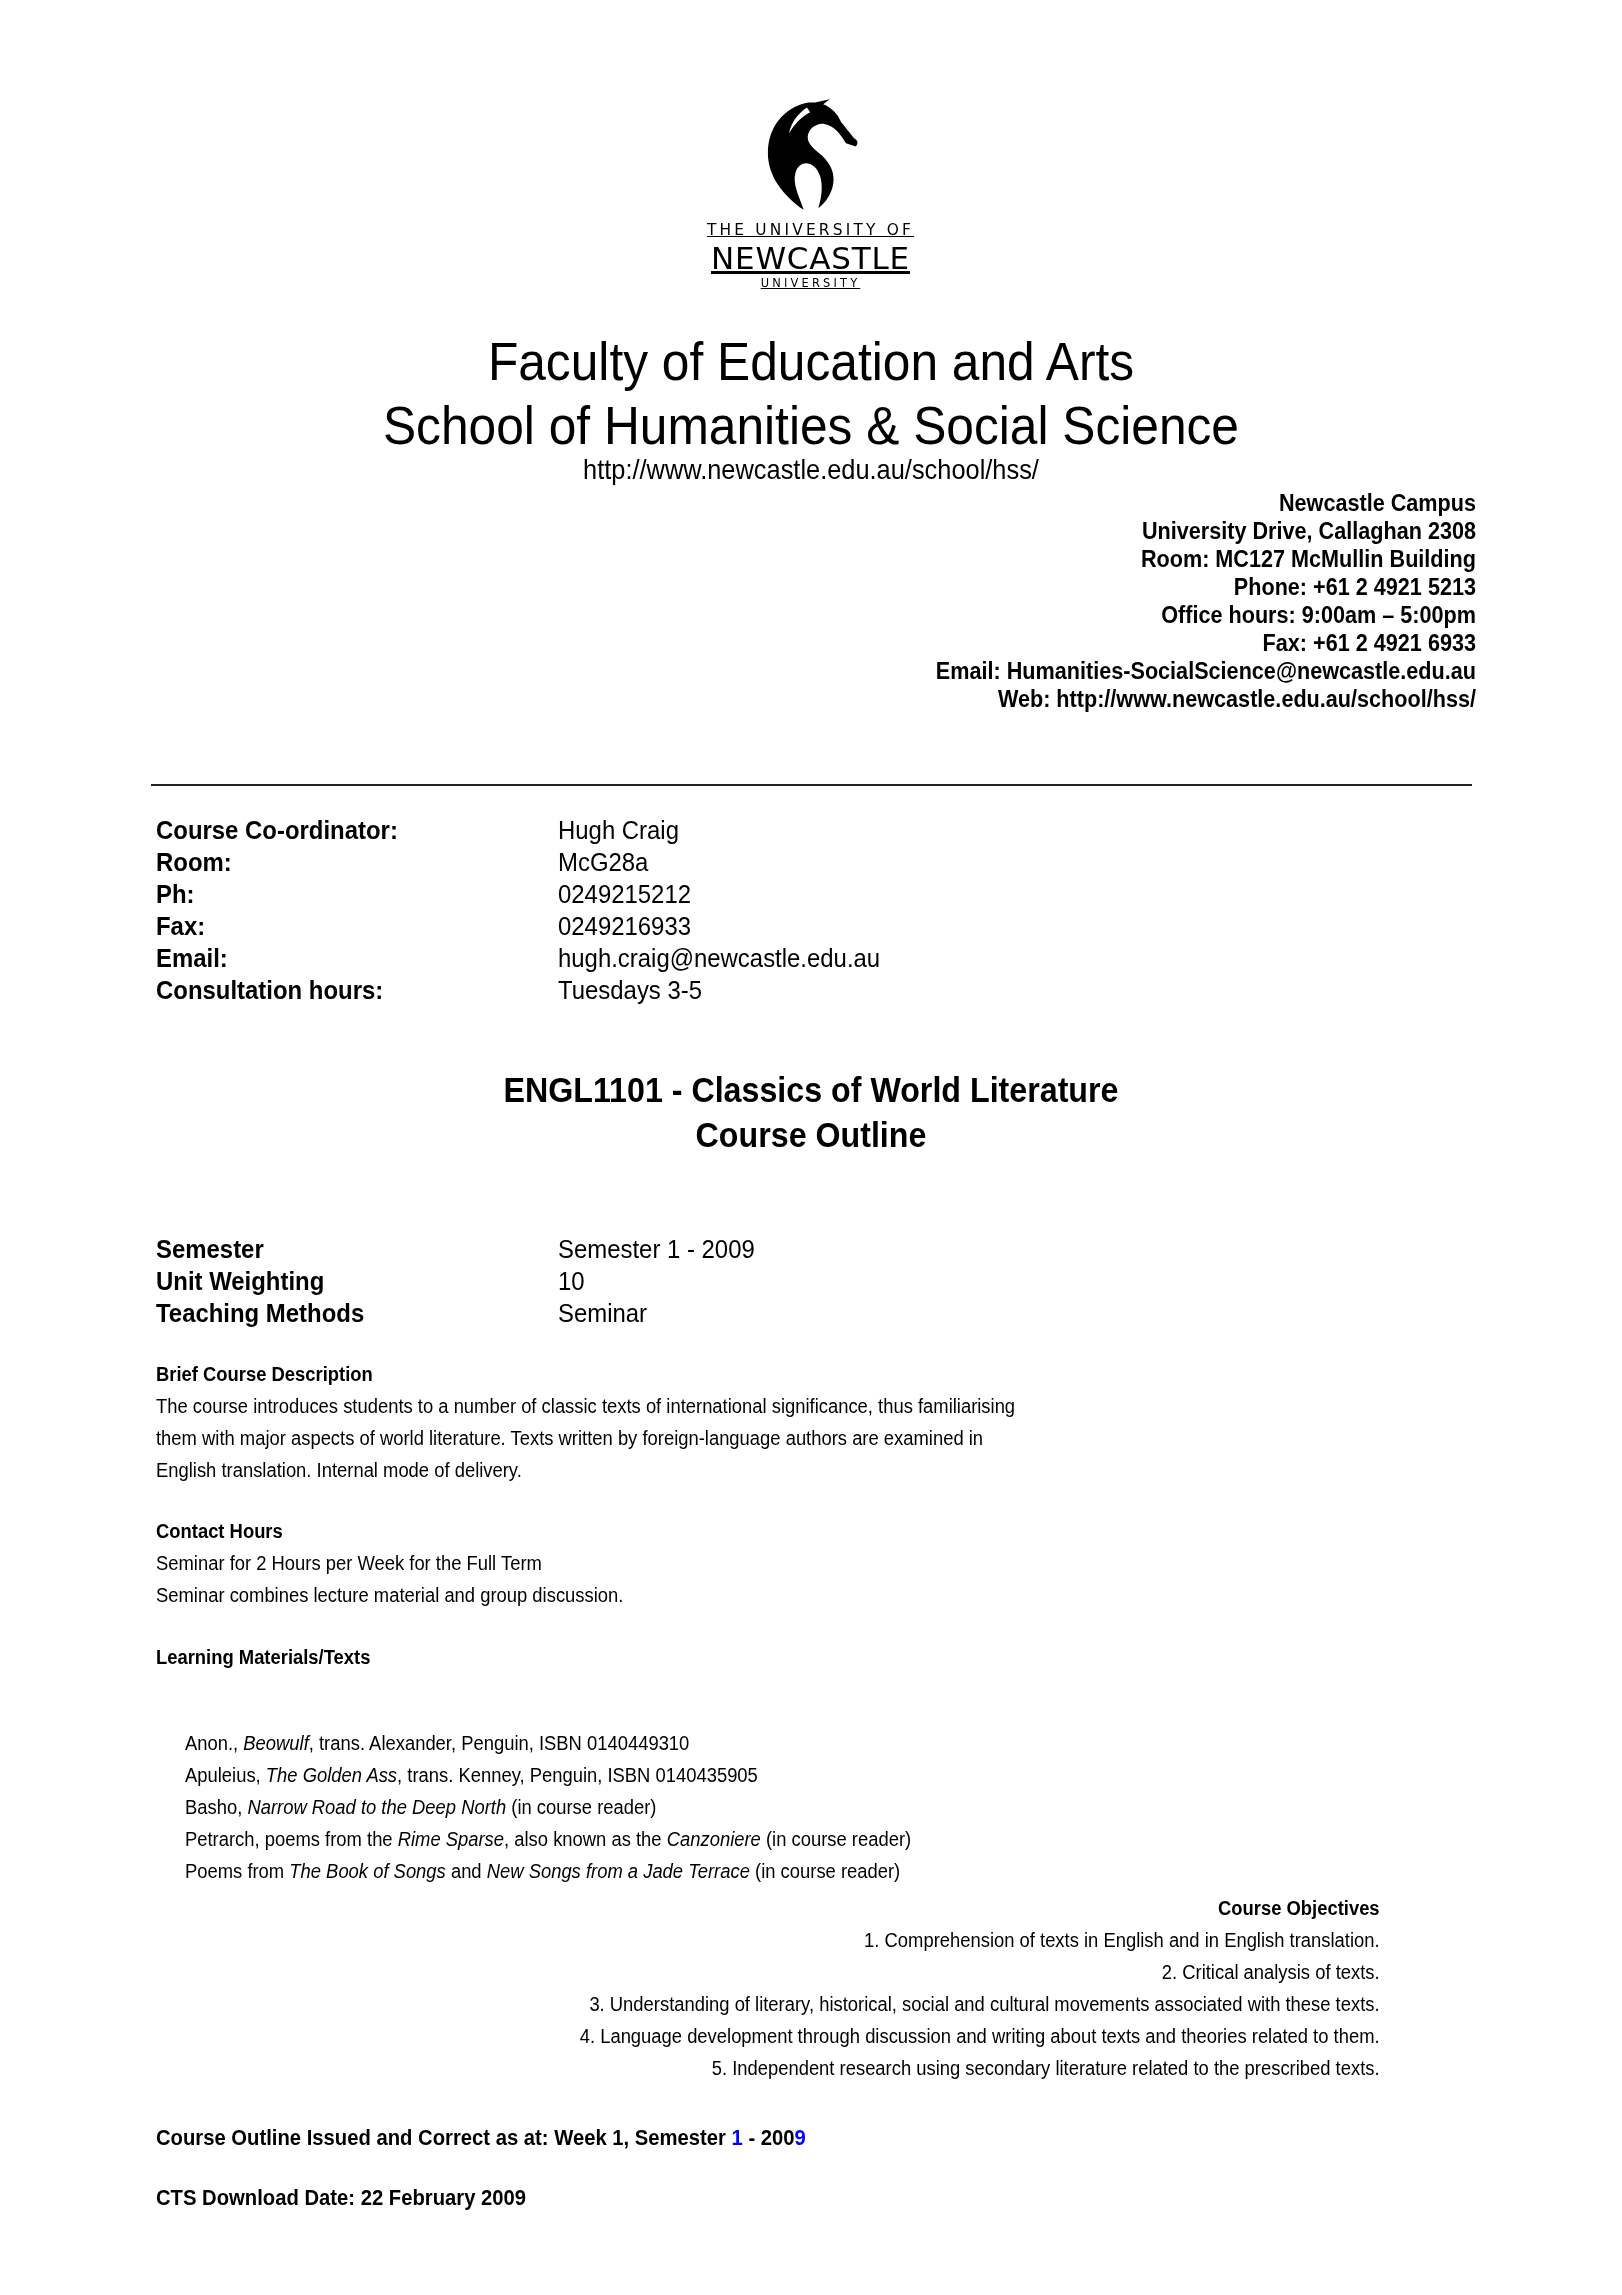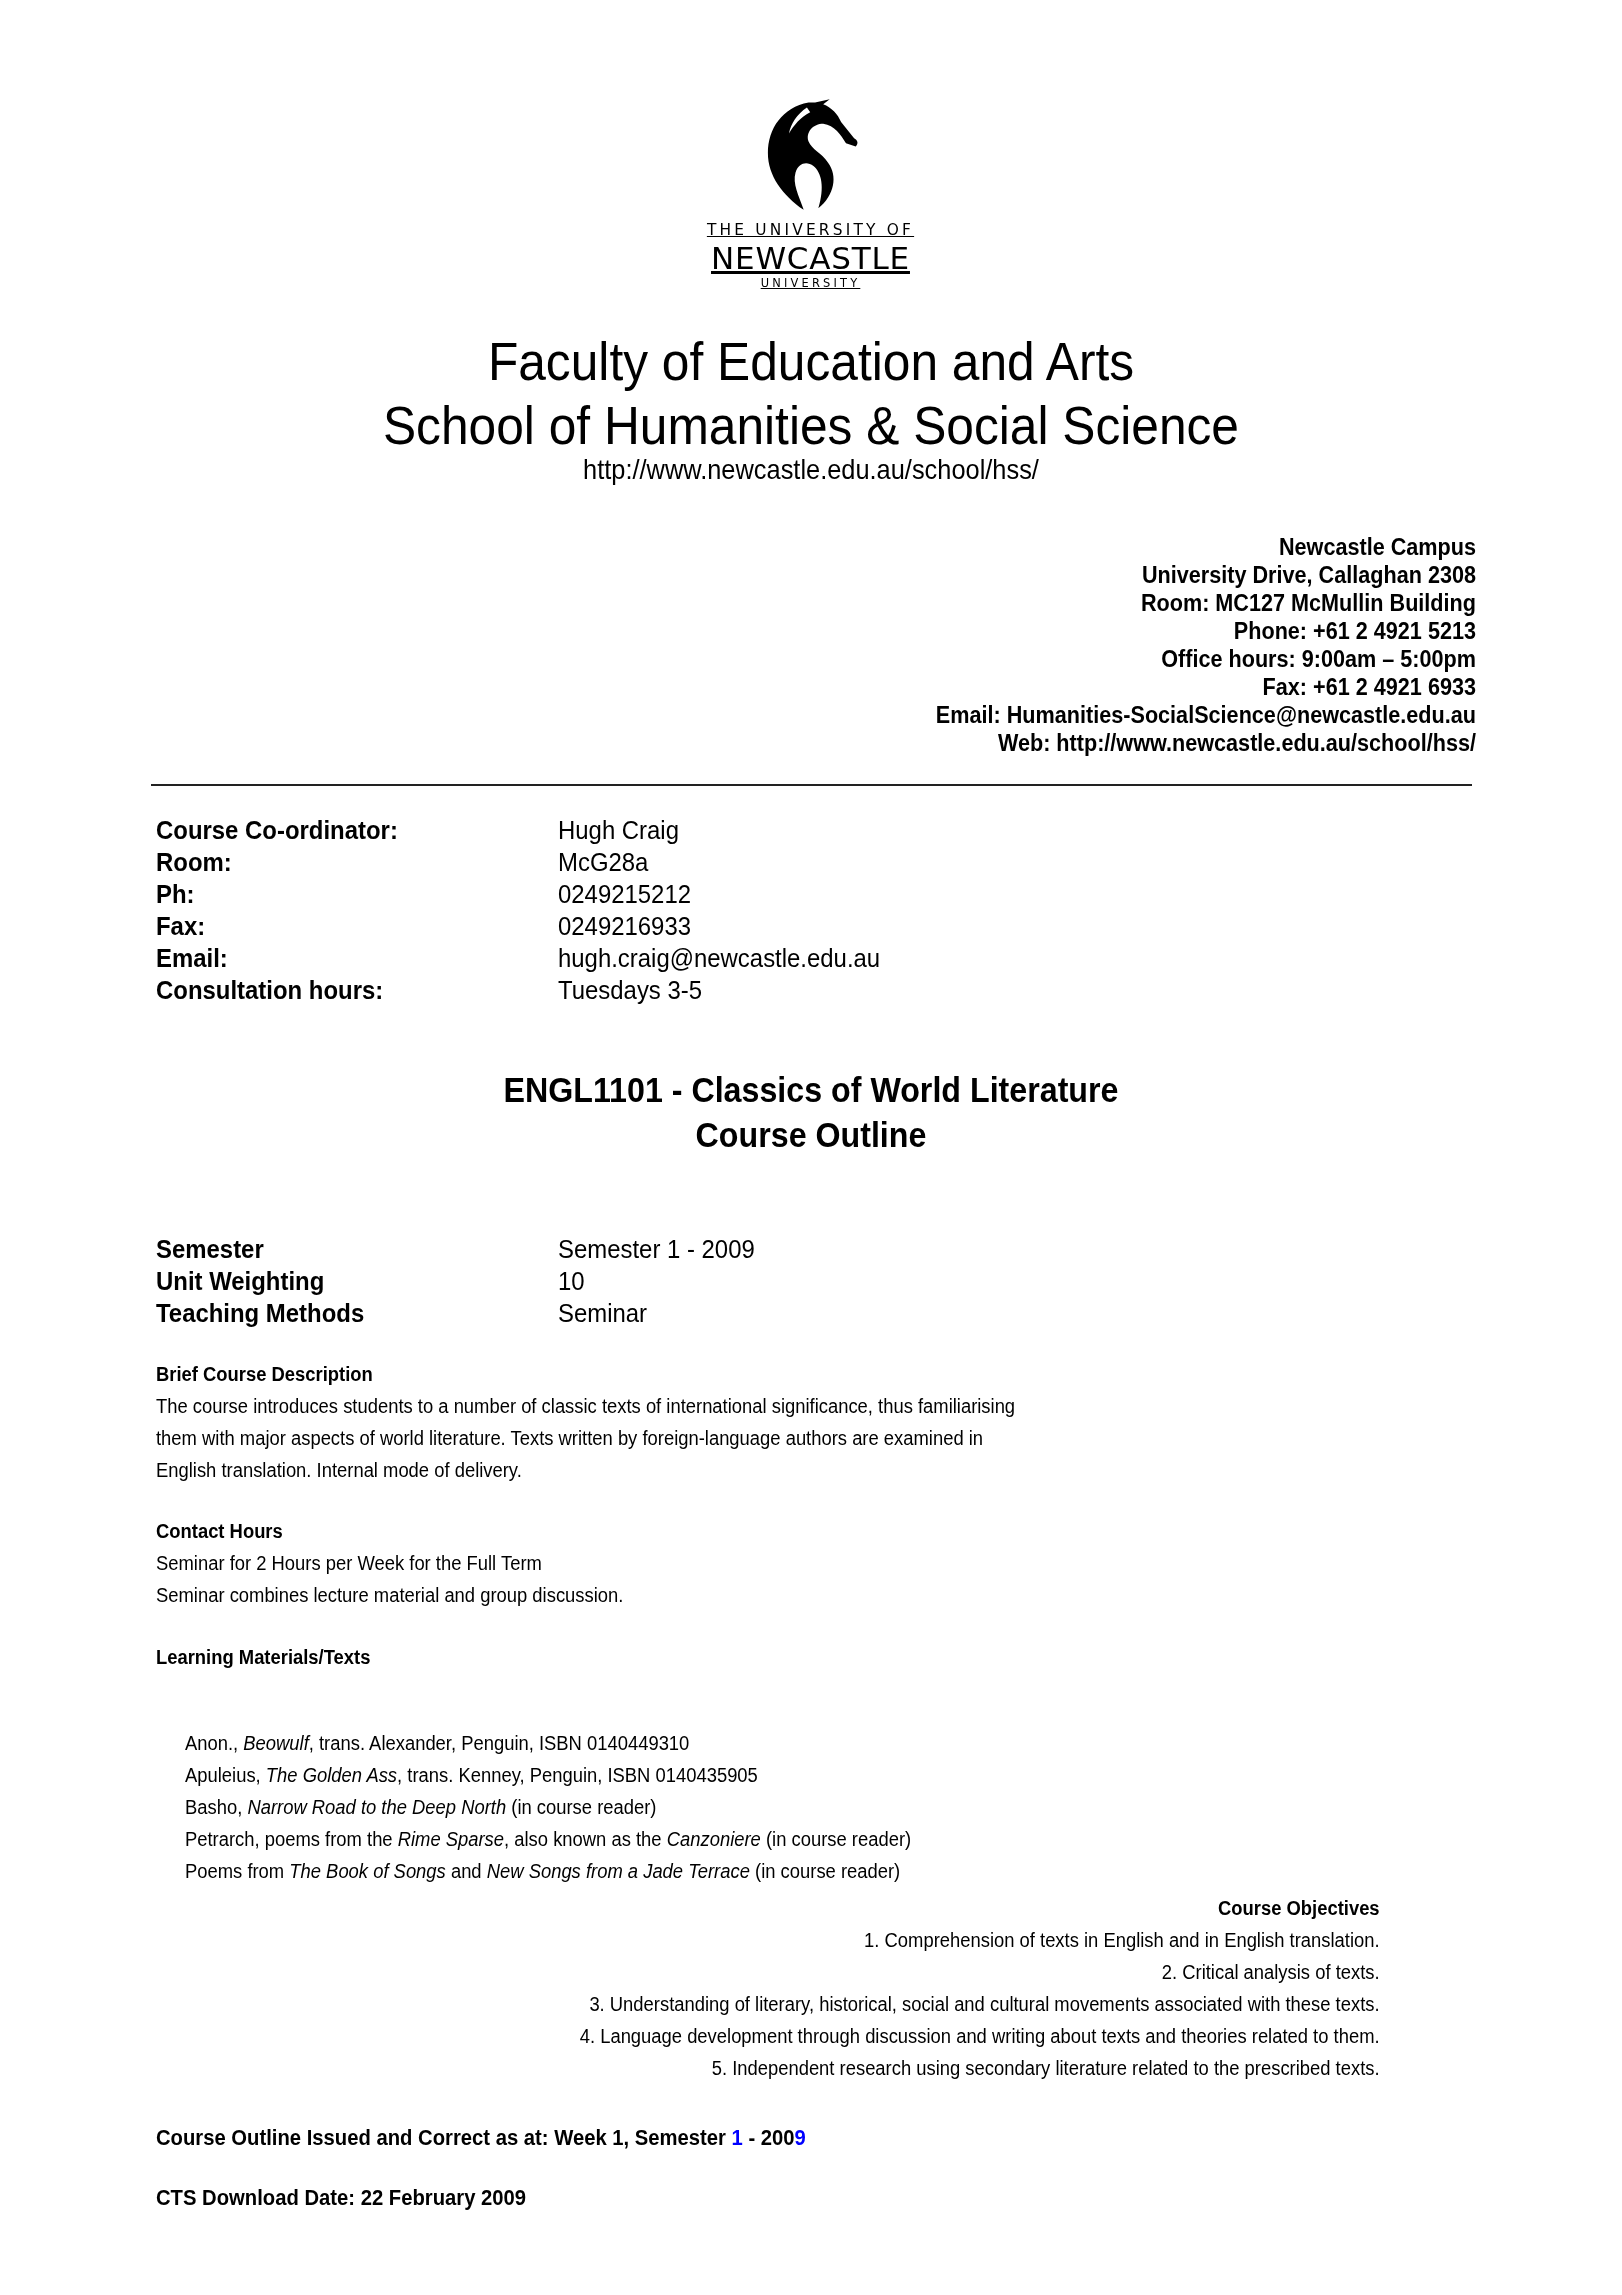--- a/index.html
+++ b/index.html
@@ -54,21 +54,21 @@
     }
     .school-url {
       left: 0; width: 1622px; top: 454px;
       text-align: center; font-size: 27.6px; line-height: 32px;
       transform: scaleX(0.92);
     }
 
     
     .contact {
       right: 146px; top: 489px; width: 811px;
-      text-align: right; font-weight: bold; font-size: 23.5px; line-height: 28px; margin-top: 44px;
+      text-align: right; font-weight: bold; font-size: 23.5px; line-height: 28px;
     }
     .contact div { transform-origin: right center; transform: scaleX(0.92); }
 
     
     .rule {
       left: 151px; top: 784px; width: 1321px; height: 0;
       border-top: 2.4px solid #222222;
     }
 
     

